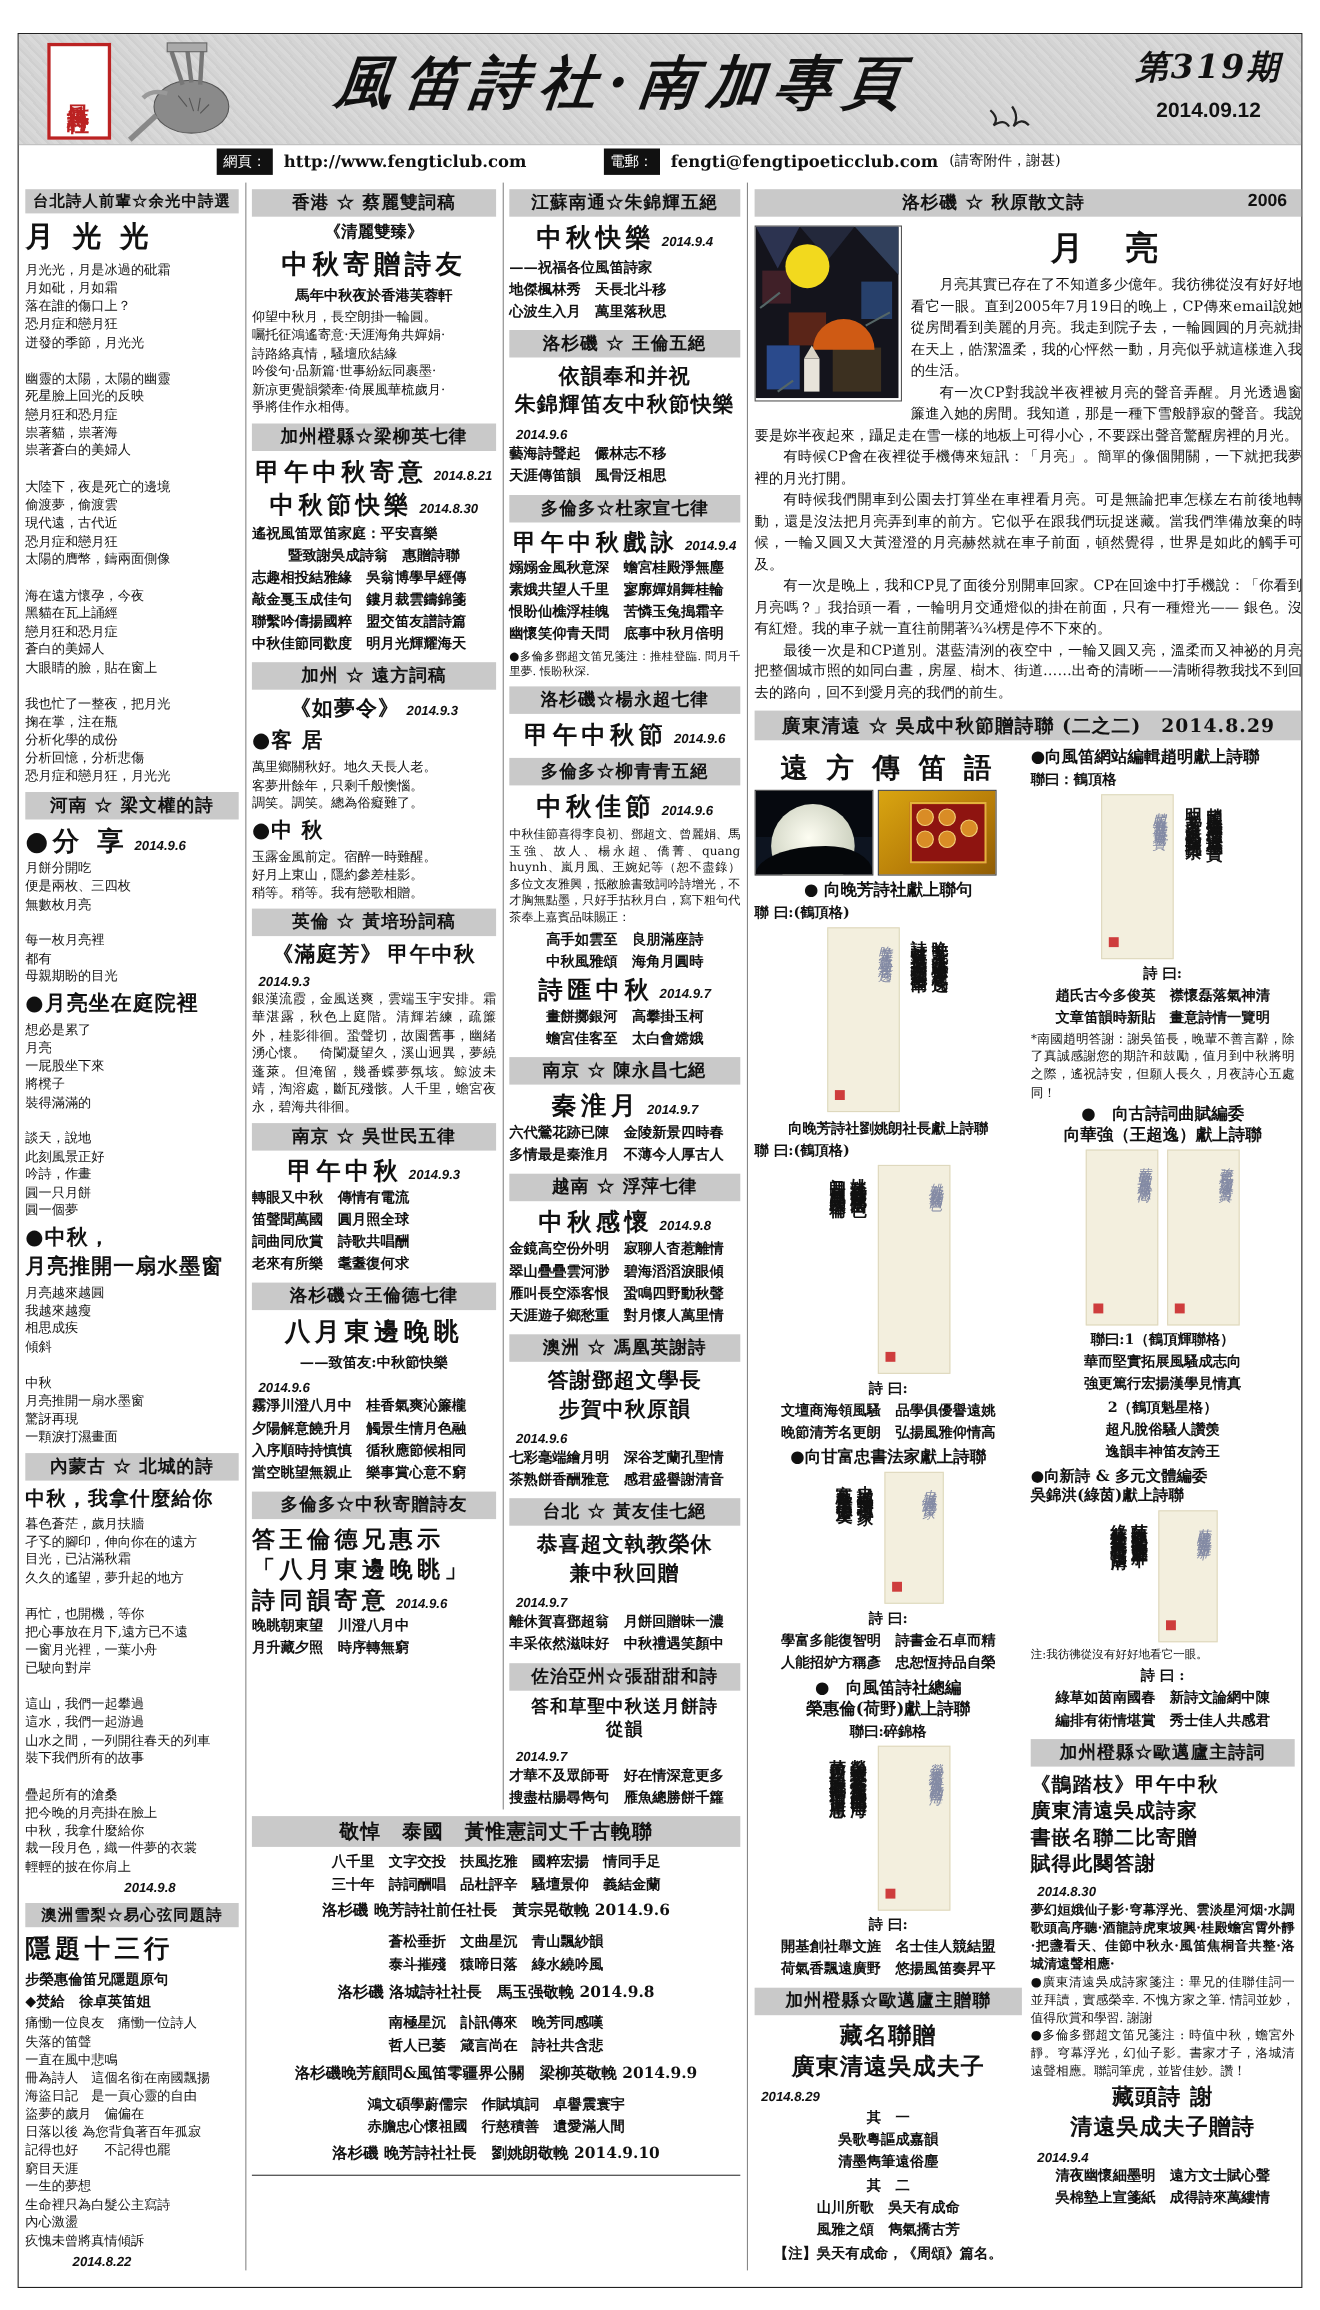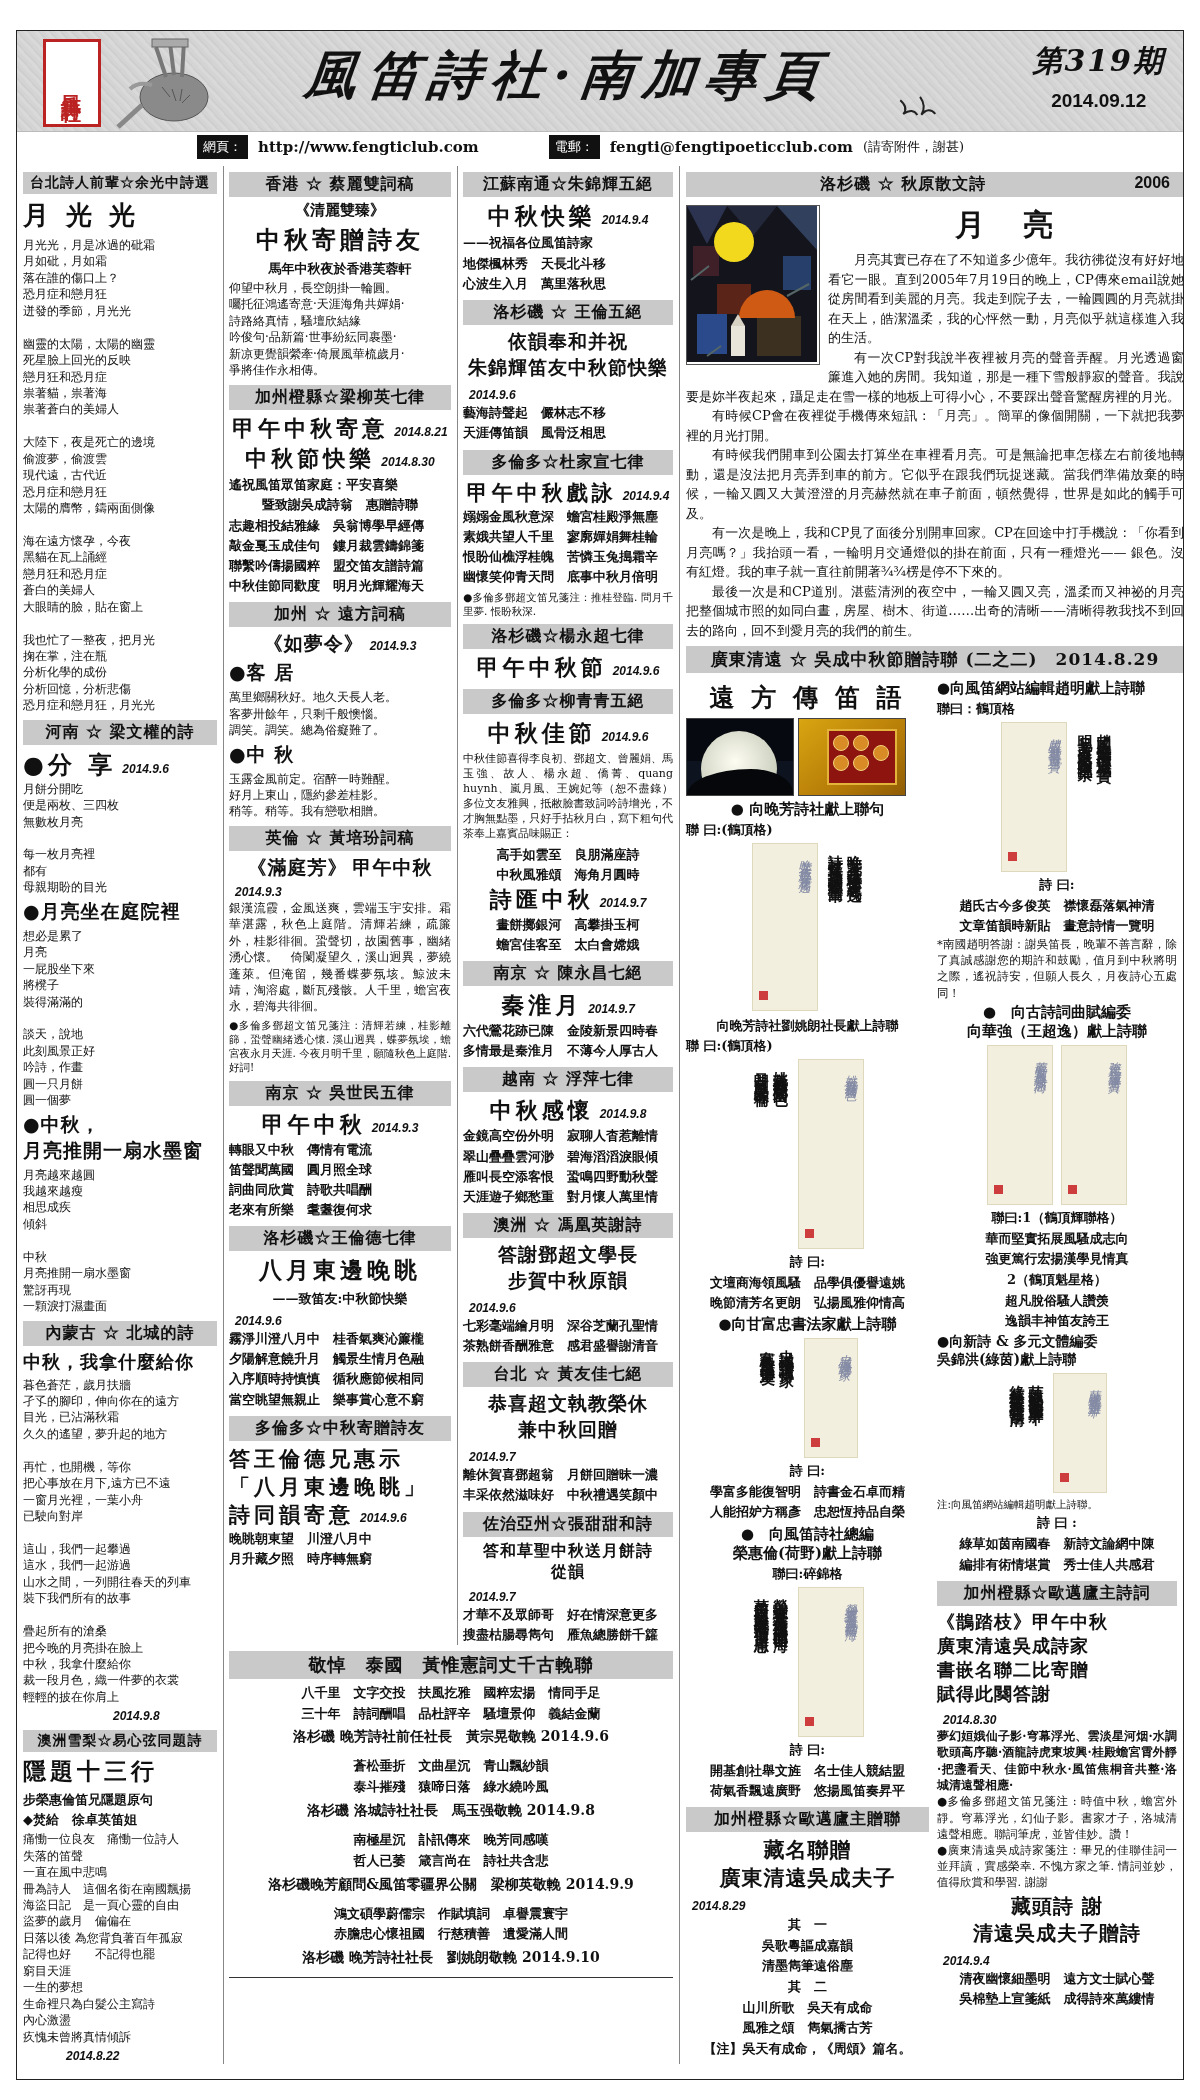--- a/index.html
+++ b/index.html
@@ -264,21 +264,20 @@
           <div>
               <div class="ln">玉露金風前定。宿醉一時難醒。</div>
               <div class="ln">好月上東山，隱約參差桂影。</div>
               <div class="ln">稍等。稍等。我有戀歌相贈。</div>
             </div>
 
           <div class="bar">英倫 ☆ 黃培玢詞稿</div>
           <div class="t-c"><span class="t-med">《滿庭芳》</span> <span class="t-med">甲午中秋</span></div>
           <div class="t-c date">2014.9.3</div>
           <div class="ln" style="text-align:justify">銀漢流霞，金風送爽，雲端玉宇安排。霜華湛露，秋色上庭階。清輝若練，疏簾外，桂影徘徊。蛩聲切，故園舊事，幽緒湧心懷。　倚闌凝望久，溪山迥異，夢繞蓬萊。但淹留，幾番蝶夢氛垓。鯨波未靖，淘溶處，斷瓦殘骸。人千里，蟾宮夜永，碧海共徘徊。</div>
-          <div class="note">●多倫多鄧超文笛兄箋注：清輝若練，桂影離篩，蛩聲幽緒透心懷. 溪山迥異，蝶夢氛埃，蟾宮夜永月天涯. 今夜月明千里，願隨秋色上庭階. 好詞!</div>
 
           <div class="bar">南京 ☆ 吳世民五律</div>
           <div class="t-c"><span class="t-big" style="font-size:22px">甲午中秋</span><span class="date">2014.9.3</span></div>
           <div class="rows">
               <div class="ln">轉眼又中秋　傳情有電流</div>
               <div class="ln">笛聲聞萬國　圓月照全球</div>
               <div class="ln">詞曲同欣賞　詩歌共唱酬</div>
               <div class="ln">老來有所樂　耄耋復何求</div>
             </div>
 
@@ -574,36 +573,36 @@
             </div>
           <div class="sub" style="font-size:14px">●向新詩 &amp; 多元文體編委
 吳錦洪(綠茵)獻上詩聯</div>
           <div class="vrow">
             <div class="vcol" style="height:120px;font-size:13px;letter-spacing:1px">
                 <div class="vcol">茵陳藥理能教膽正肝平</div>
                 <div class="vcol">綠萼梅馨及詩香笛韻清</div>
               </div>
             <div class="scroll" style="height:120px;width:54px"><span>茵陳藥理能教膽正肝平</span><span class="stamp"></span></div>
           </div>
-          <div class="note">注:向風笛網站編輯趙明獻上詩聯。</div>
+          <div class="note">注:我彷彿從沒有好好地看它一眼。</div>
           <div class="sub t-c">詩 曰 :</div>
           <div class="rows" style="text-align:center">
               <div class="ln">綠草如茵南國春　新詩文論網中陳</div>
               <div class="ln">編排有術情堪賞　秀士佳人共感君</div>
             </div>
 
           <div class="bar">加州橙縣☆歐邁廬主詩詞</div>
           <div class="t-med" style="font-size:18px">《鵲踏枝》甲午中秋
 廣東清遠吳成詩家
 書嵌名聯二比寄贈
 賦得此闋答謝</div>
           <div class="date">2014.8.30</div>
           <div class="ln" style="text-align:justify;font-weight:bold">夢幻姮娥仙子影·穹幕浮光、雲淡星河烟·水調歌頭高序聽·酒龍詩虎東坡興·桂殿蟾宮霄外靜·把盞看天、佳節中秋永·風笛焦桐音共整·洛城清遠聲相應·</div>
+          <div class="small-note">●廣東清遠吳成詩家箋注：畢兄的佳聯佳詞一並拜讀，實感榮幸. 不愧方家之筆. 情詞並妙，值得欣賞和學習. 謝謝</div>
           <div class="small-note">●多倫多鄧超文笛兄箋注 : 時值中秋，蟾宮外靜。穹幕浮光，幻仙子影。書家才子，洛城清遠聲相應。聯詞筆虎，並皆佳妙。讚 !</div>
-          <div class="small-note">●廣東清遠吳成詩家箋注：畢兄的佳聯佳詞一並拜讀，實感榮幸. 不愧方家之筆. 情詞並妙，值得欣賞和學習. 謝謝</div>
           <div class="t-med t-c" style="font-size:20px">藏頭詩  謝
 清遠吳成夫子贈詩</div>
           <div class="t-c date">2014.9.4</div>
           <div class="rows" style="text-align:center">
               <div class="ln">清夜幽懷細墨明　遠方文士賦心聲</div>
               <div class="ln">吳棉墊上宣箋紙　成得詩來萬縷情</div>
             </div>
         </div>
       </div>
     </div>

